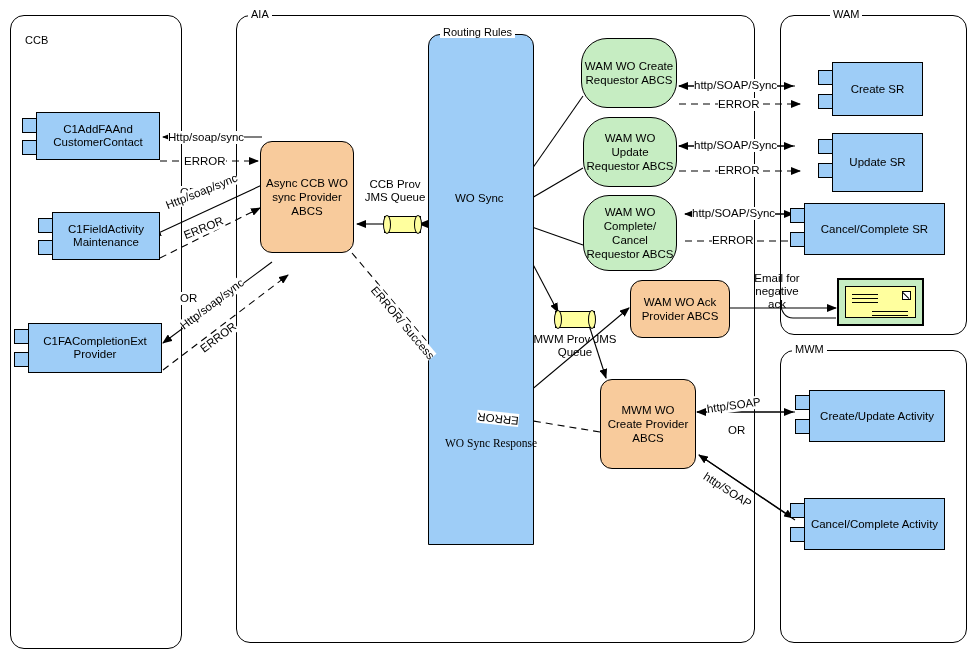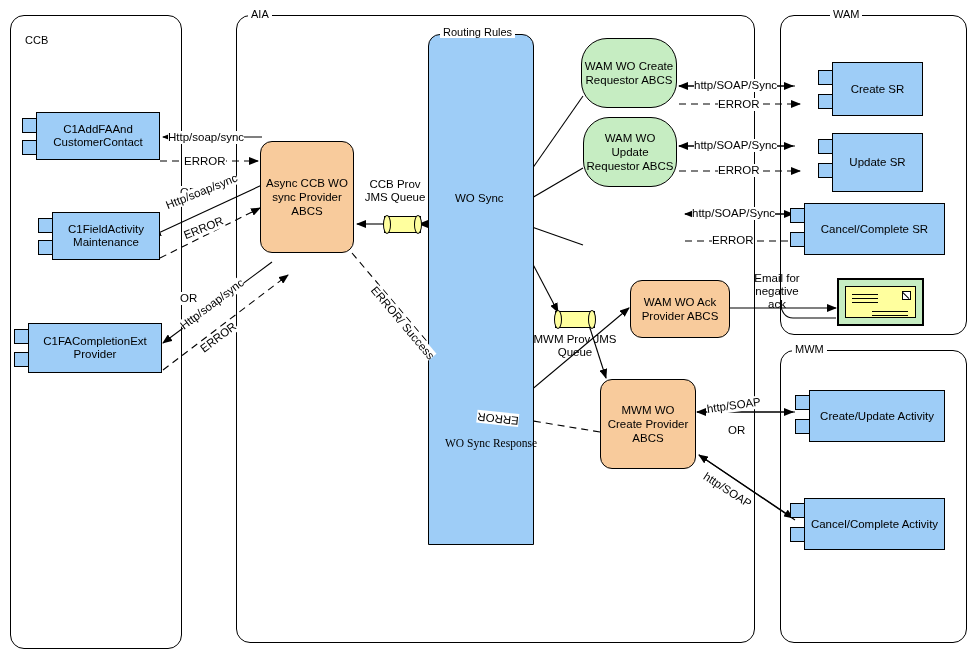--- a/index.html
+++ b/index.html
@@ -208,20 +208,21 @@
   <div class="lbl nb ctr" style="left:362px;top:178px;width:66px;">CCB Prov JMS Queue</div>
 
   <div class="queue" style="left:384px;top:216px;width:37px;height:17px;">
     <div class="cyl"></div>
     <div class="cap"></div>
     <div class="cap right"></div>
   </div>
 
   <div class="proc green" style="left:581px;top:38px;width:96px;height:70px;">WAM WO Create Requestor ABCS</div>
   <div class="proc green" style="left:583px;top:117px;width:94px;height:70px;">WAM WO Update Requestor ABCS</div>
+  <div class="proc green" style="left:583px;top:195px;width:94px;height:76px;">WAM WO Complete/ Cancel Requestor ABCS</div>
 
   <div class="proc orange" style="left:630px;top:280px;width:100px;height:58px;">WAM WO Ack Provider ABCS</div>
 
   <div class="queue" style="left:555px;top:311px;width:40px;height:17px;">
     <div class="cyl"></div>
     <div class="cap"></div>
     <div class="cap right"></div>
   </div>
   <div class="lbl nb ctr" style="left:522px;top:333px;width:106px;">MWM Prov JMS Queue</div>
 

